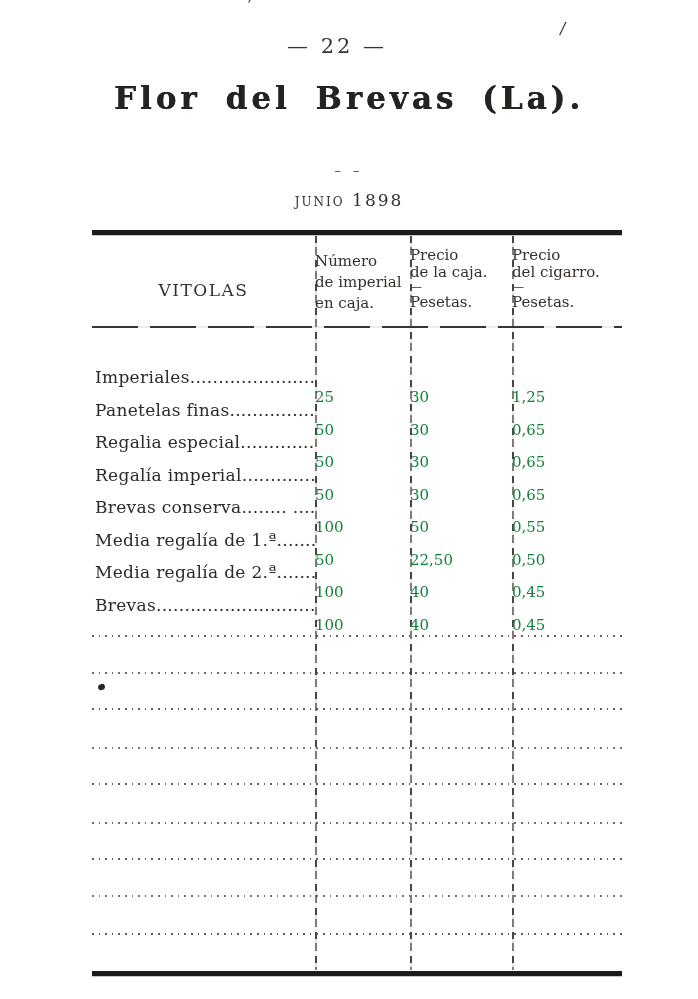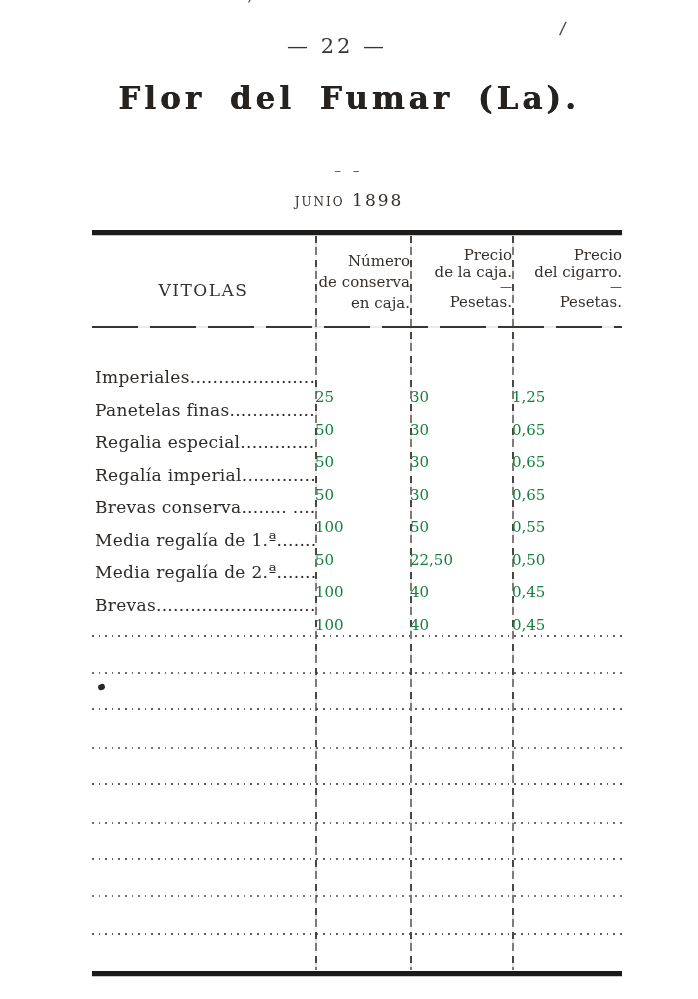--- a/index.html
+++ b/index.html
@@ -98,21 +98,21 @@
   .vline-2 { left: 318px; }
   .vline-3 { left: 420px; }
   .thead {
     position: absolute;
     top: 5px; left: 0;
     width: 530px; height: 92px;
     display: grid;
     grid-template-columns: 223px 95px 102px 110px;
   }
   .th {
-    text-align: right;
+    text-align: left;
     font-size: 15px;
     line-height: 17px;
     color: #35302c;
   }
   .th-vitolas {
     display: flex;
     align-items: center;
     justify-content: center;
     padding-top: 18px;
     font-size: 17px;
@@ -181,36 +181,36 @@
 </style>
 </head>
 <body>
 
 <div class="page">
 
   <div class="artifact artifact-tick">’</div>
   <div class="artifact artifact-slash">/</div>
 
   <div class="page-number">— 22 —</div>
-  <div class="doc-title">Flor del Fumar (La).</div>
+  <div class="doc-title">Flor del Brevas (La).</div>
   <div class="small-divider">– –</div>
   <div class="doc-date">junio 1898</div>
 
   <div class="table-wrap">
     <div class="rule-heavy rule-top"></div>
 
     <div class="vline vline-1"></div>
     <div class="vline vline-2"></div>
     <div class="vline vline-3"></div>
 
     <div class="thead">
       <div class="th th-vitolas">VITOLAS</div>
       <div class="th th-num">
         <div>Número</div>
-        <div>de conserva</div>
+        <div>de imperial</div>
         <div>en caja.</div>
       </div>
       <div class="th th-precio">
         <div>Precio</div>
         <div>de la caja.</div>
         <div class="th-dash">—</div>
         <div class="th-pesetas">Pesetas.</div>
       </div>
       <div class="th th-precio">
         <div>Precio</div>

